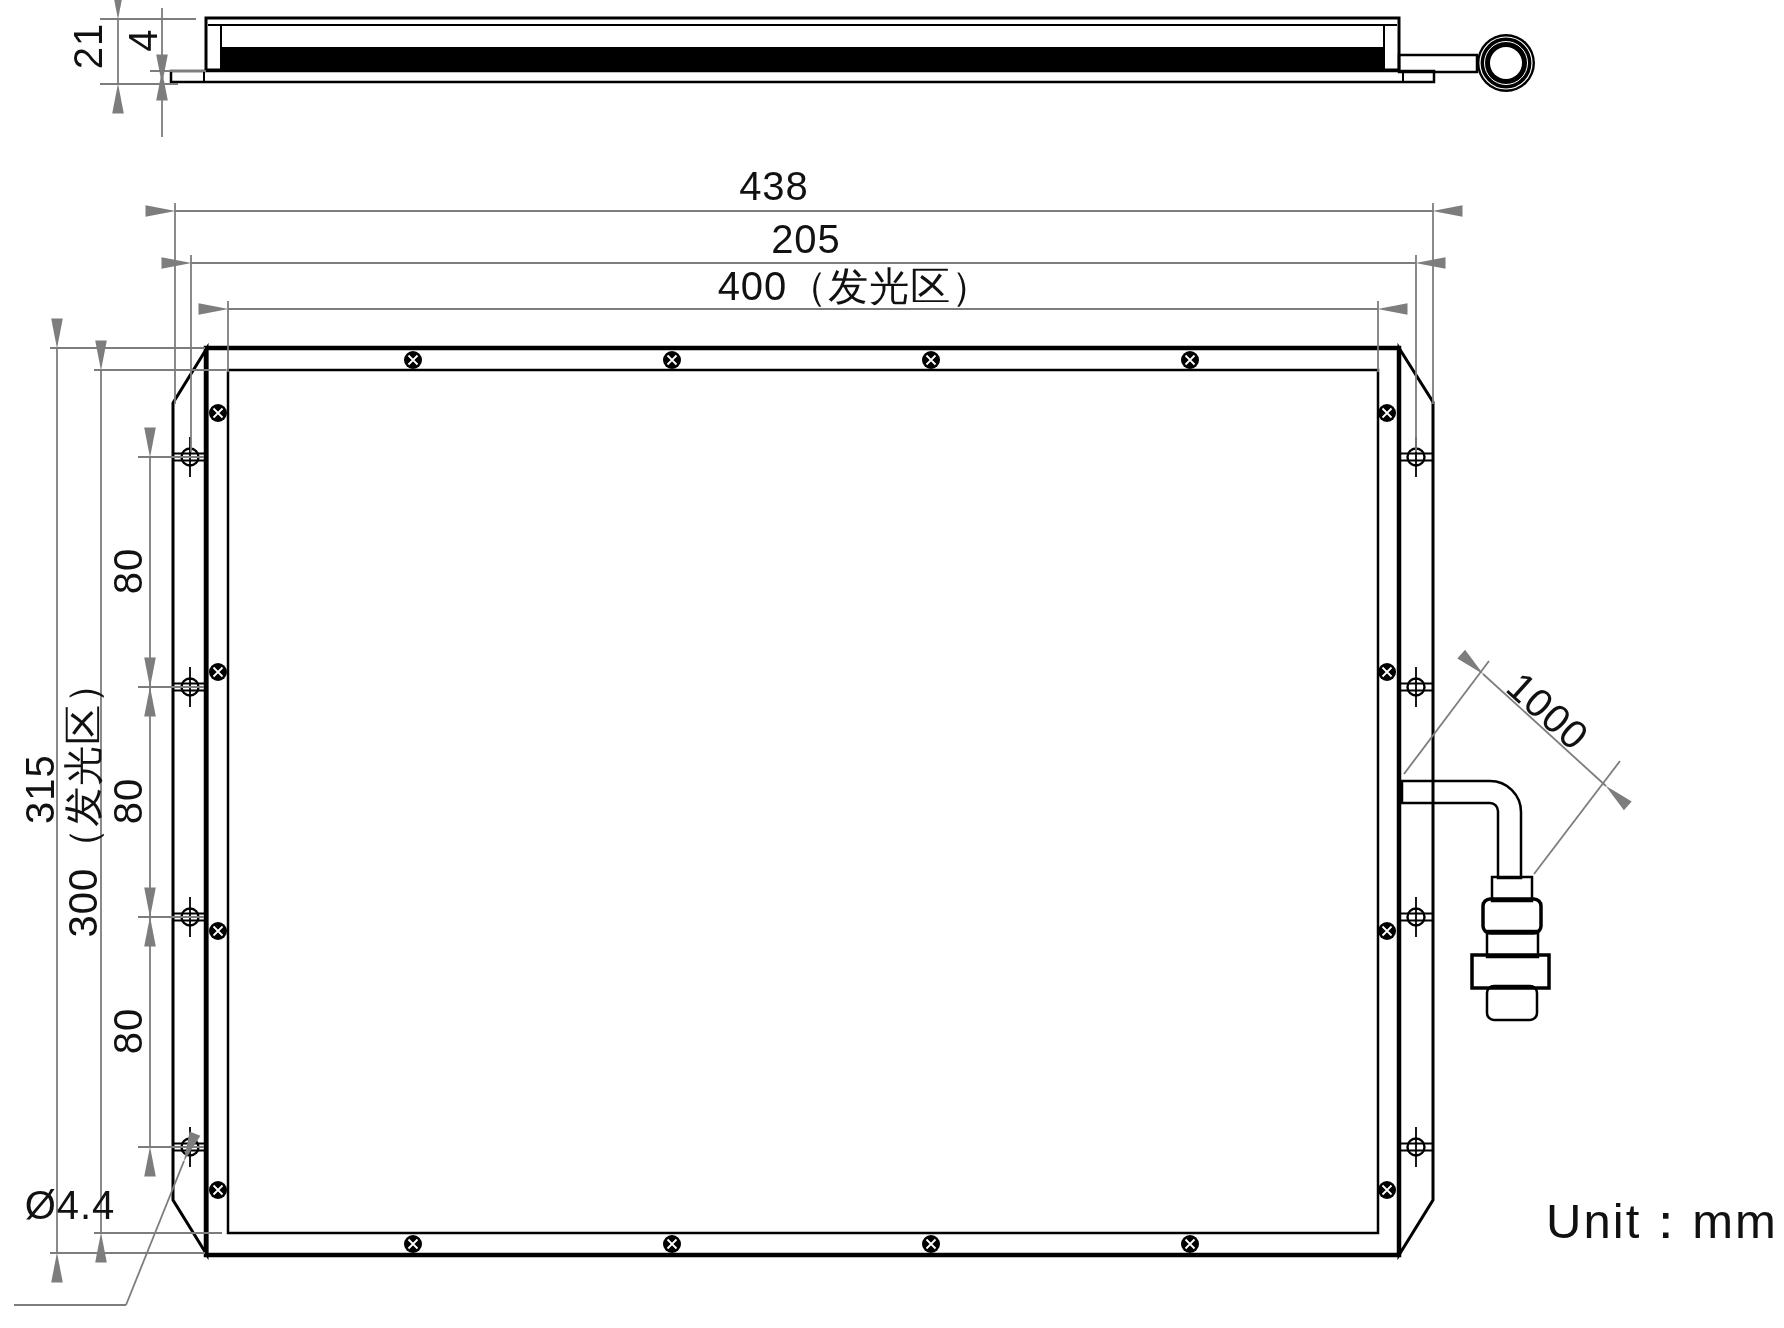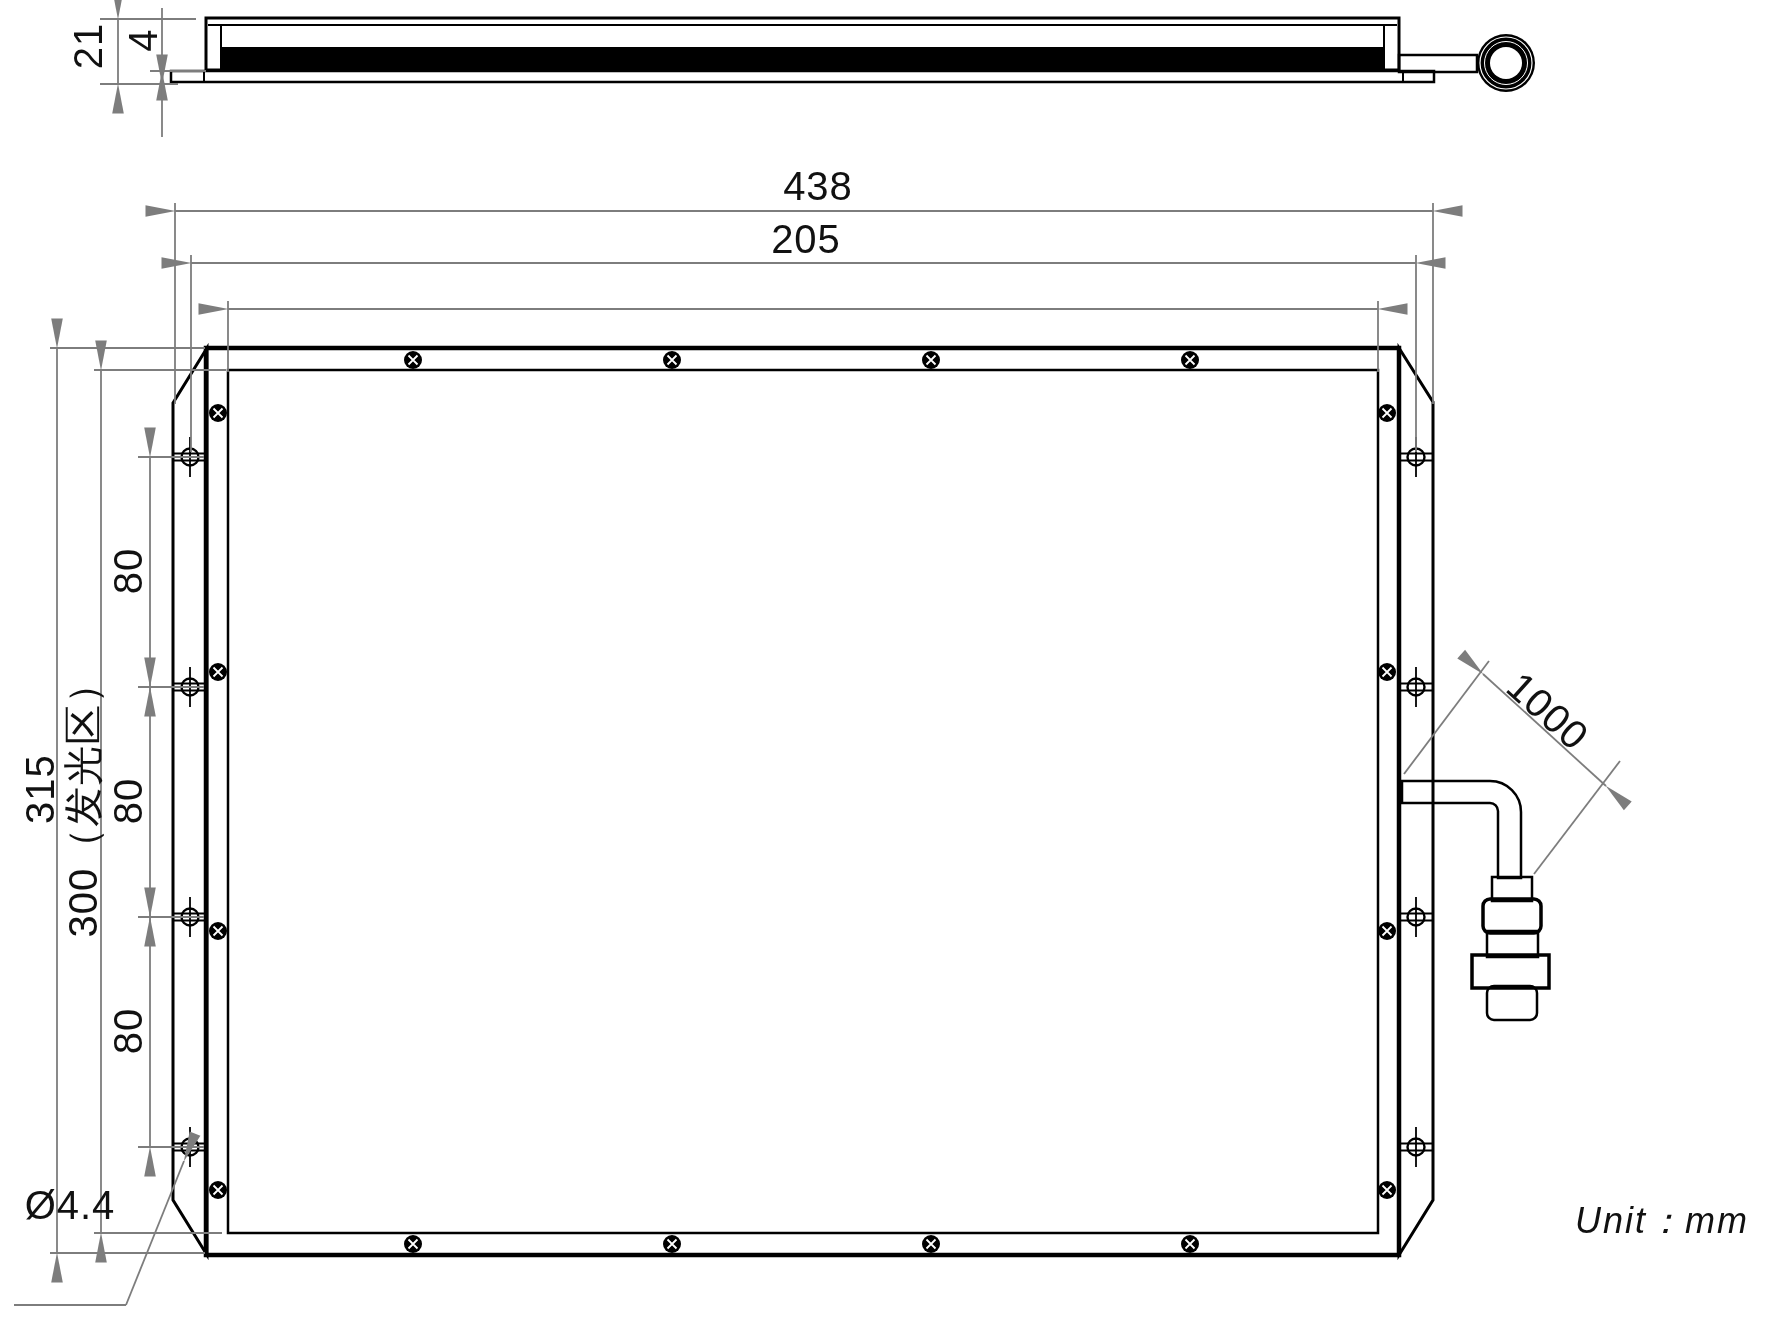--- a/index.html
+++ b/index.html
@@ -3,21 +3,21 @@
 <meta charset="utf-8">
 <style>
   html,body{margin:0;padding:0;background:#fff;}
   #canvas{position:relative;width:1784px;height:1328px;background:#fff;overflow:hidden;
           font-family:"Liberation Sans", sans-serif;}
   #drawing{position:absolute;left:0;top:0;}
   .lbl{position:absolute;font-size:40px;color:#111;white-space:nowrap;
        transform:translate(-50%,-50%);line-height:1;letter-spacing:1px;}
   .lbl.v{transform:translate(-50%,-50%) rotate(-90deg);}
   .lbl.diag{transform:translate(-50%,-50%) rotate(42deg);}
-  .lbl.unit{font-size:36px;letter-spacing:2px;font-style:italic;}
+  .lbl.unit{font-size:49px;letter-spacing:2px;}
   .blk{stroke:#000;fill:none;}
   .dim{stroke:#7d7d7d;stroke-width:1.8;fill:none;}
 </style>
 </head>
 <body>
 
 <div id="canvas">
 
 <svg id="drawing" width="1784" height="1328" viewBox="0 0 1784 1328">
   <defs>
@@ -138,22 +138,23 @@
     <line class="dim" x1="126" y1="1305" x2="184" y2="1161" marker-end="url(#arr)"></line>
 
     <line class="dim" x1="1404" y1="774" x2="1489" y2="661"></line>
     <line class="dim" x1="1534" y1="874" x2="1620" y2="761"></line>
     <line class="dim" x1="1483" y1="674" x2="1606" y2="786" marker-start="url(#arr)" marker-end="url(#arr)"></line>
   </g>
 </svg>
 
 <div class="lbl v" style="left:88px;top:46px">21</div>
 <div class="lbl v" style="left:143px;top:40px">4</div>
-<div class="lbl" style="left:818px;top:186px">438</div>
+<div class="lbl" style="left:774px;top:186px">438</div>
 <div class="lbl" style="left:806px;top:239px">205</div>
+<div class="lbl" style="left:855px;top:286px">400（发光区）</div>
 <div class="lbl v" style="left:40px;top:789px">315</div>
 <div class="lbl v" style="left:83px;top:800px">300（发光区）</div>
 <div class="lbl v" style="left:128px;top:571px">80</div>
 <div class="lbl v" style="left:128px;top:801px">80</div>
 <div class="lbl v" style="left:128px;top:1031px">80</div>
 <div class="lbl" style="left:70px;top:1205px">Ø4.4</div>
 <div class="lbl diag" style="left:1548px;top:711px">1000</div>
 <div class="lbl unit" style="left:1662px;top:1221px">Unit：mm</div>
 
 </div>

